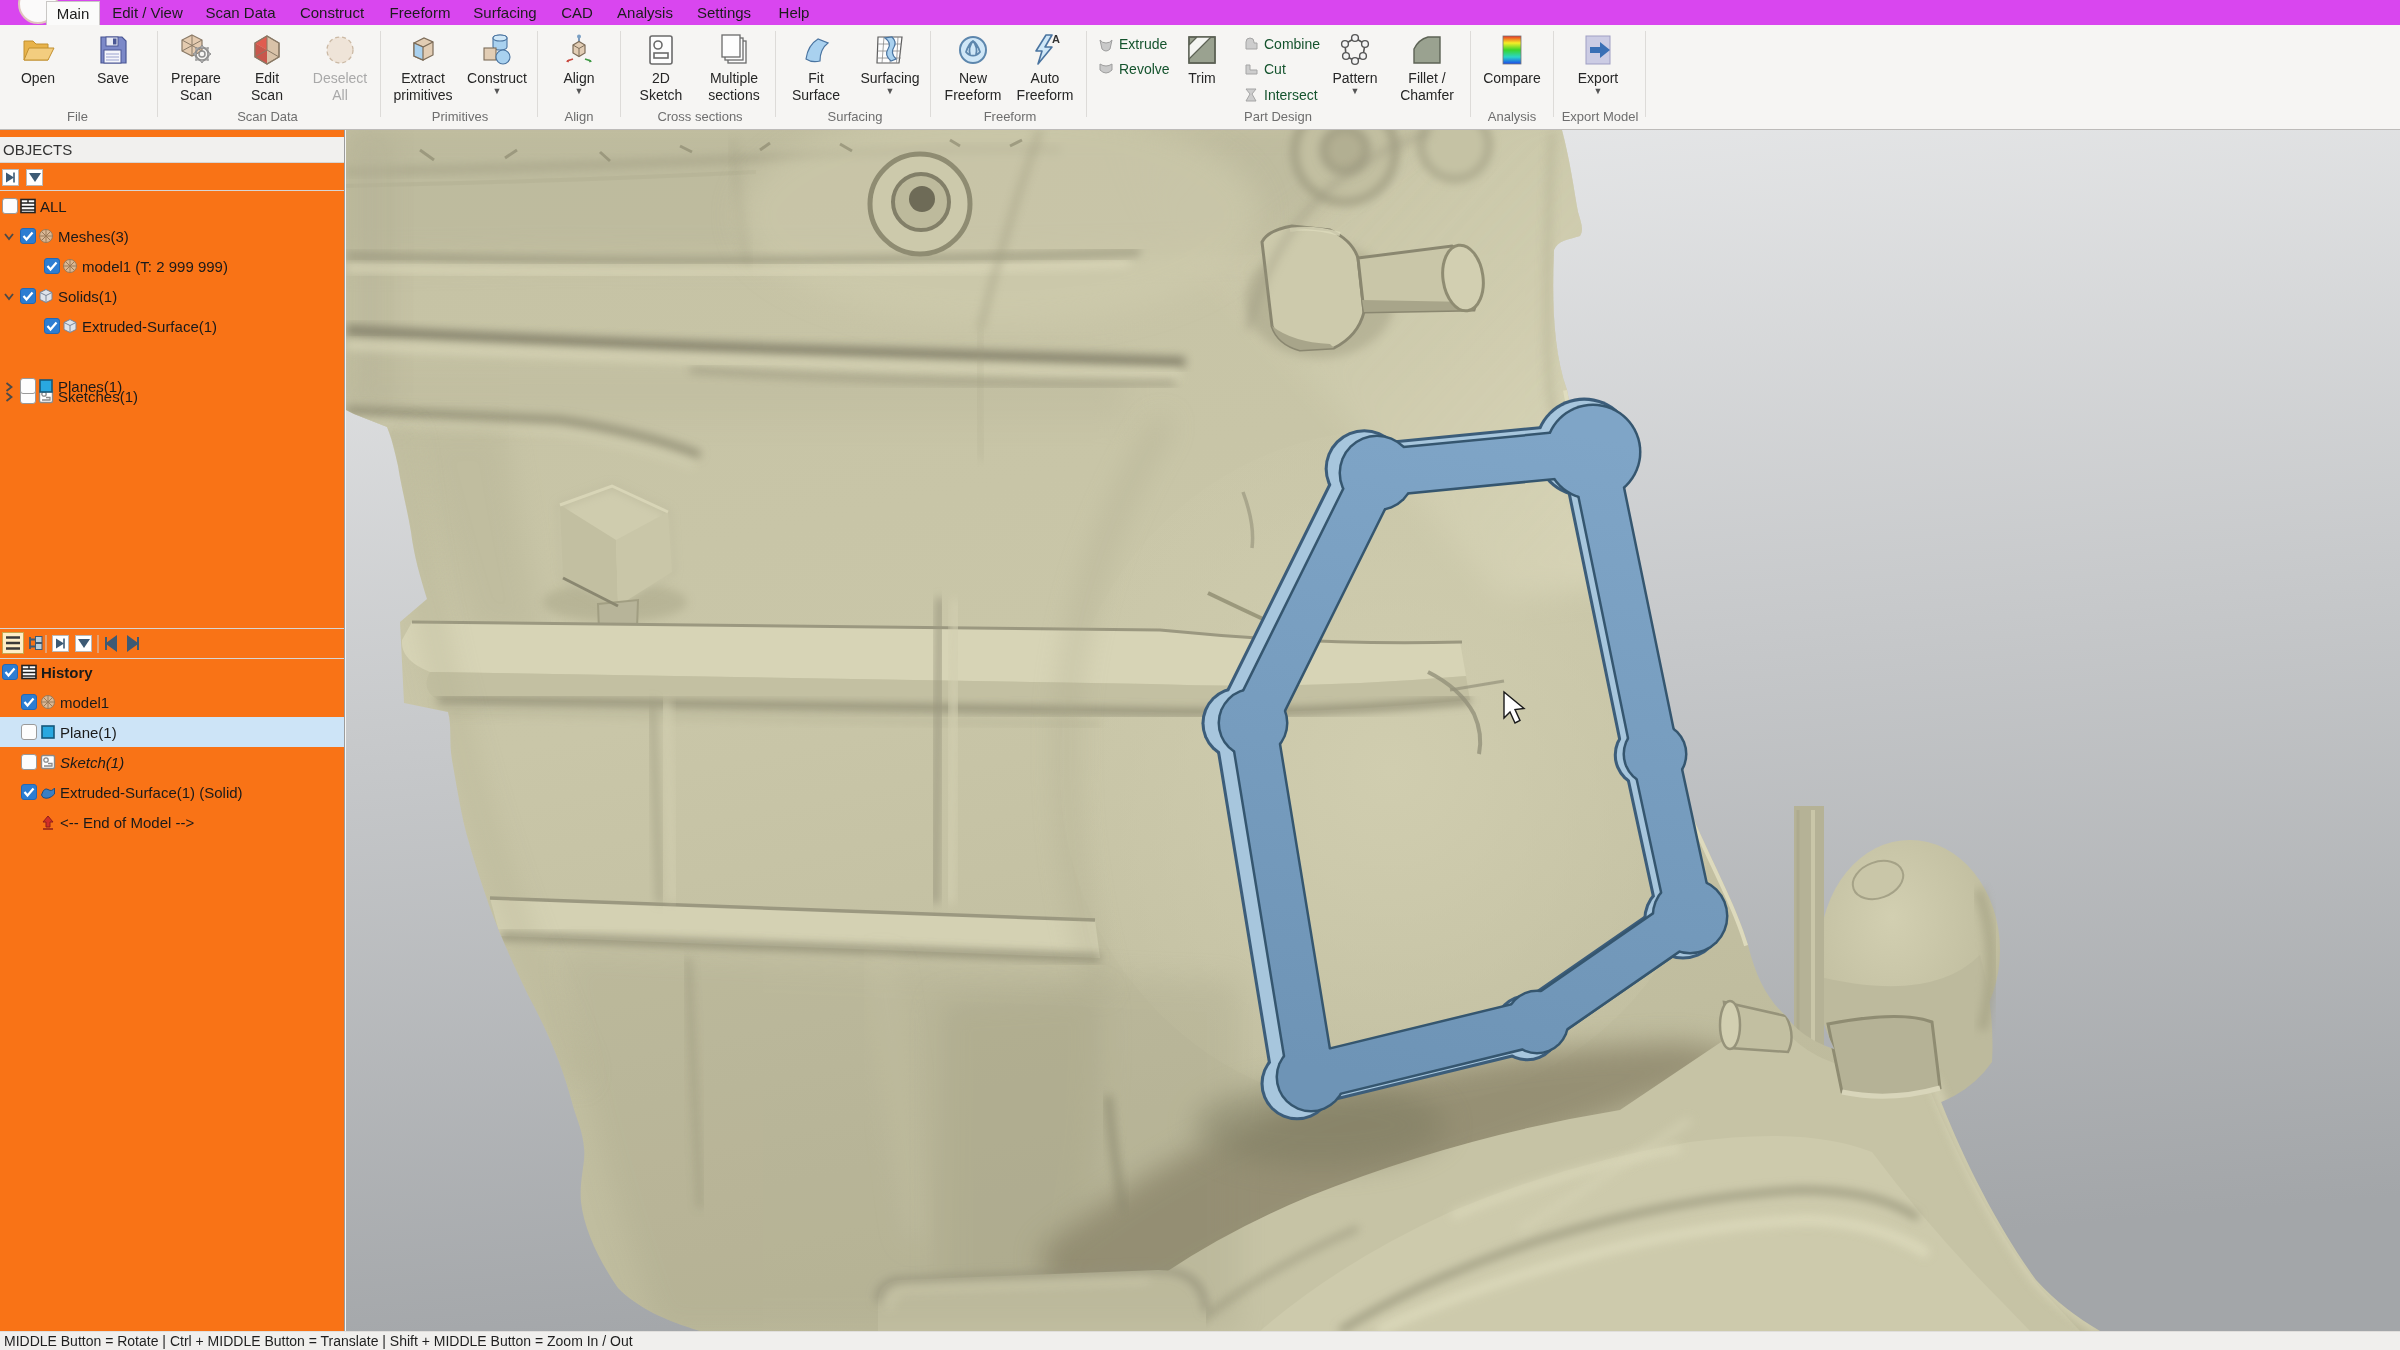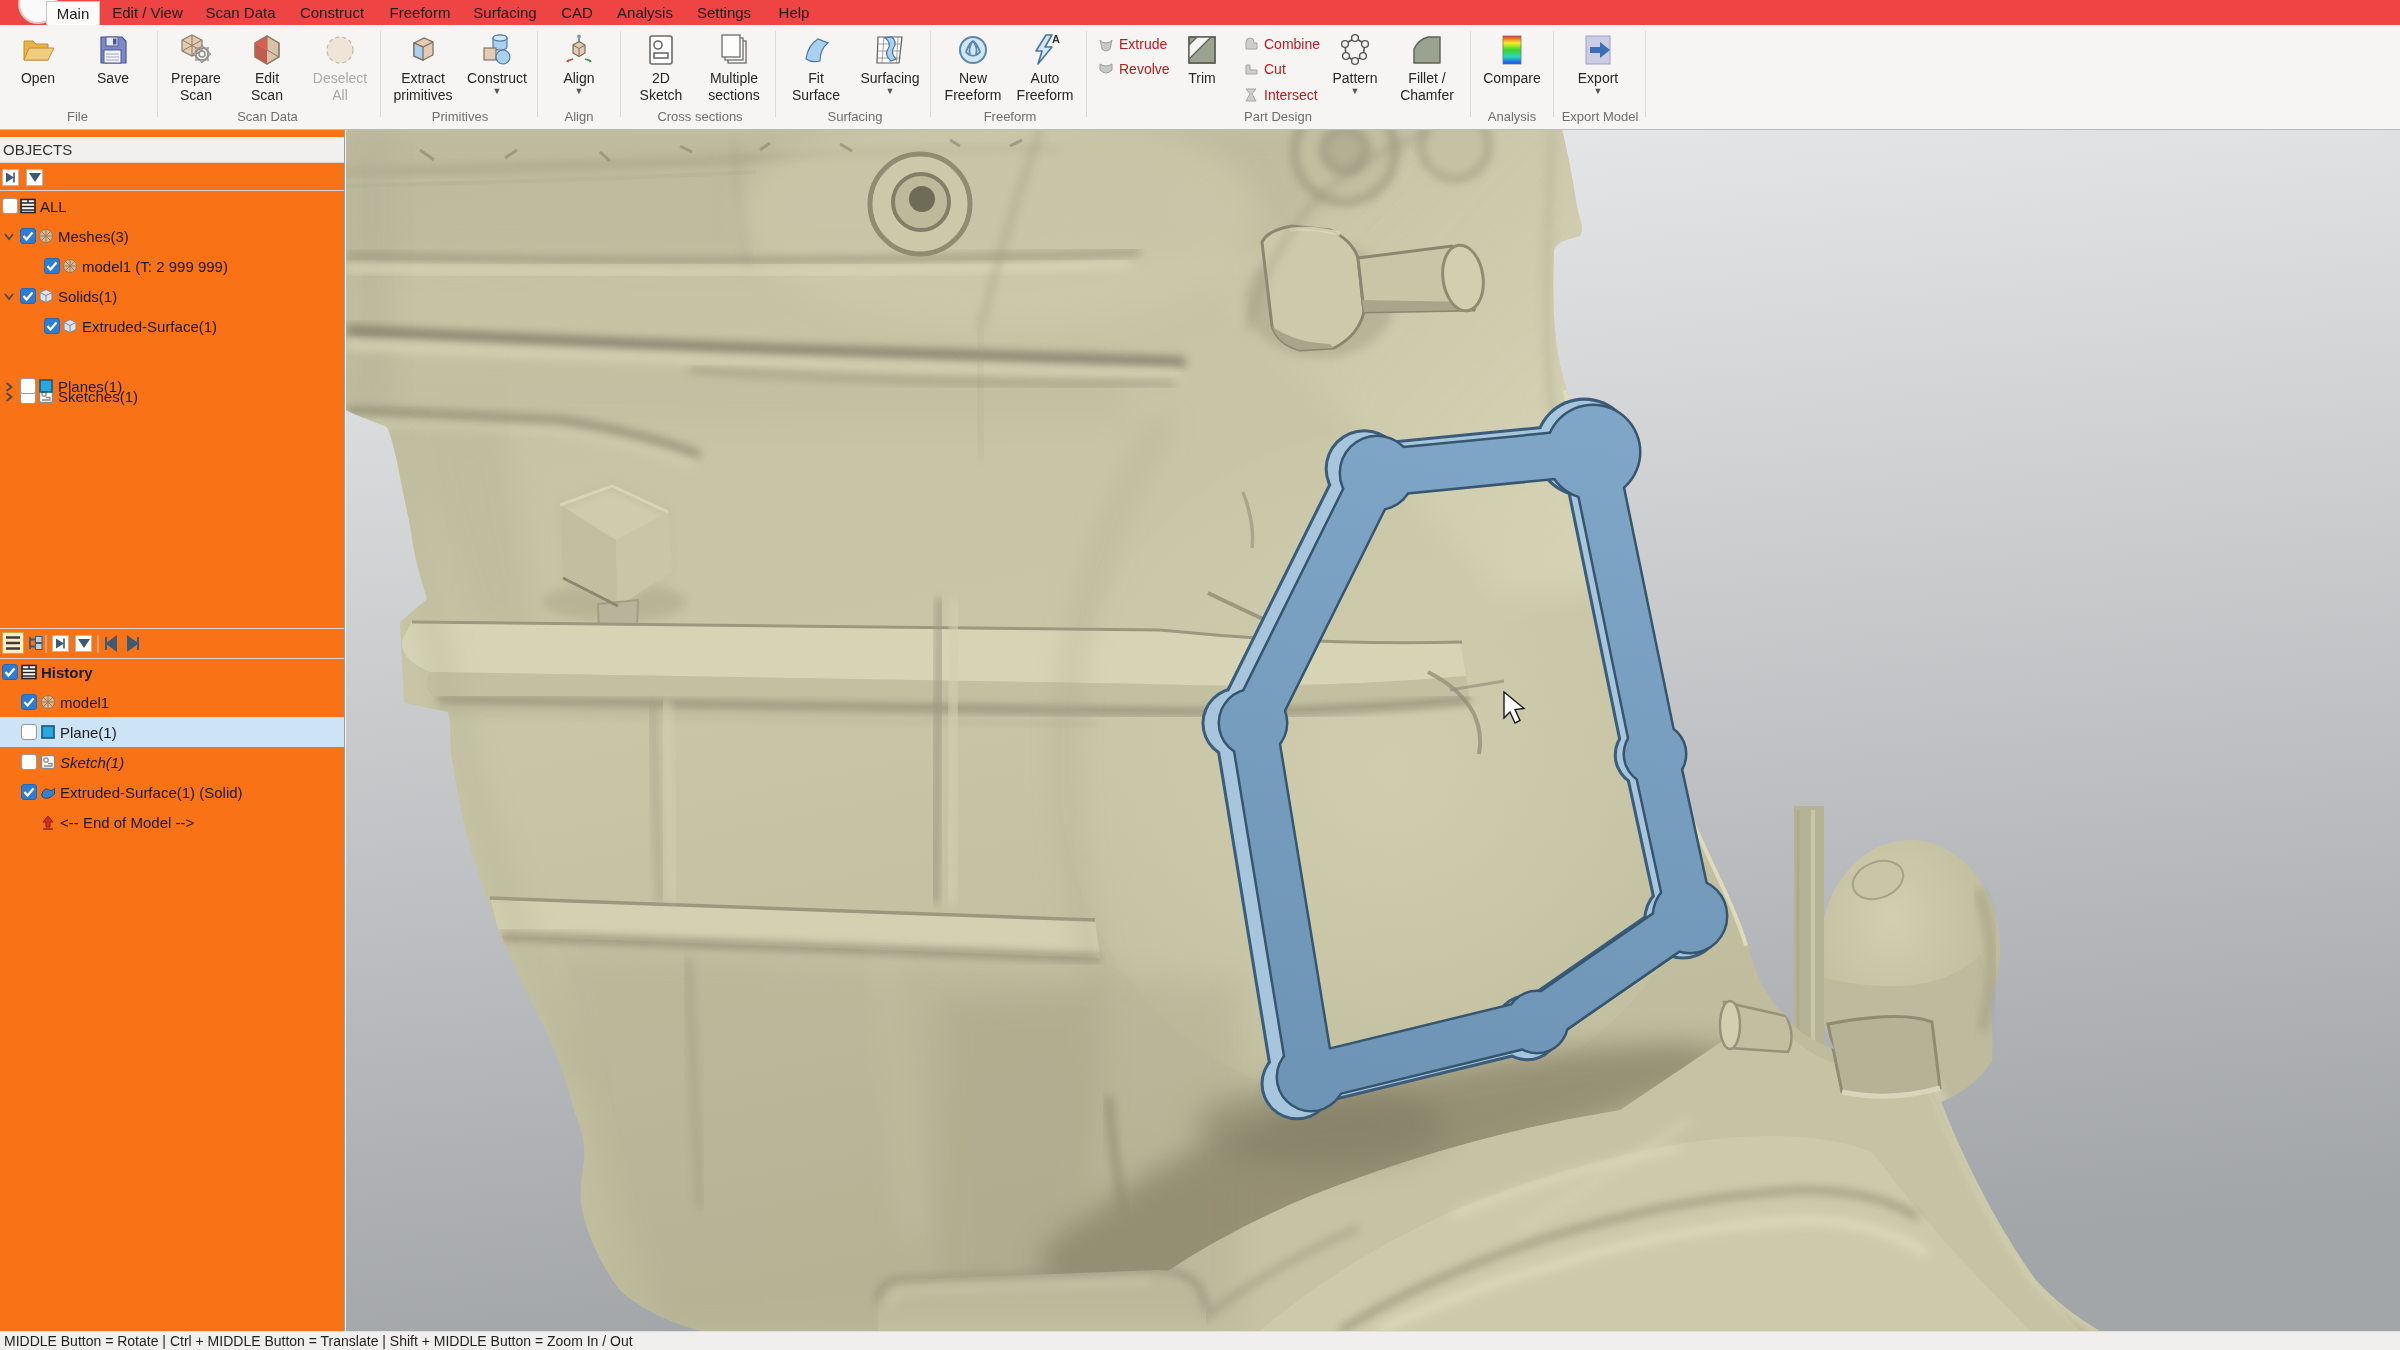--- a/index.html
+++ b/index.html
@@ -1,30 +1,30 @@
 <!DOCTYPE html>
 <html><head>
 <meta charset="utf-8">
 <style>
   html,body{margin:0;padding:0;}
   body{width:2400px;height:1350px;overflow:hidden;position:relative;
        font-family:"Liberation Sans", sans-serif;background:#f6f5f3;}
   .abs{position:absolute;}
   
-  #menubar{left:0;top:0;width:2400px;height:25px;background:#ef4444;}
+  #menubar{left:0;top:0;width:2400px;height:25px;background:#d946ef;}
   .mtab{position:absolute;top:0;height:25px;line-height:25px;font-size:15px;color:#1c1c1c;text-align:center;}
   #tab-main{background:#fbfbfa;border:1px solid #c9c7c5;border-bottom:none;top:1px;height:24px;line-height:23px;}
   
   #ribbon{left:0;top:25px;width:2400px;height:104px;background:#f6f5f3;border-bottom:1px solid #bdbbb9;}
   .rsep{position:absolute;top:6px;width:1px;height:86px;background:#dddbd8;}
   .rbtn{position:absolute;top:8px;text-align:center;font-size:14px;color:#262626;line-height:17px;}
   .rbtn svg{display:block;margin:0 auto 3px auto;}
   .glabel{position:absolute;top:84px;font-size:13px;color:#6e6e6e;text-align:center;}
   .gray{color:#a9a9a9;}
-  .smallrow{position:absolute;font-size:14px;color:#b91c1c;line-height:17px;white-space:nowrap;}
+  .smallrow{position:absolute;font-size:14px;color:#14532d;line-height:17px;white-space:nowrap;}
   .smallrow svg{vertical-align:-3px;margin-right:4px;}
   .caret{font-size:9px;color:#555;line-height:8px;}
   
   #lpanel{left:0;top:130px;width:345px;height:1201px;background:#f97316;border-right:1px solid #9c9c9c;box-sizing:border-box;}
   .phead{position:absolute;left:0;width:344px;height:26px;background:#f1f0ee;border-bottom:1px solid #d7d5d3;
          font-size:15px;color:#333;line-height:26px;padding-left:3px;box-sizing:border-box;}
   .trow{position:absolute;left:0;height:30px;font-size:15px;color:#1a1a1a;white-space:nowrap;}
   .trow .lbl{position:absolute;top:7px;}
   .chk{position:absolute;top:7px;width:16px;height:16px;}
   .ticon{position:absolute;top:7px;width:16px;height:16px;}

